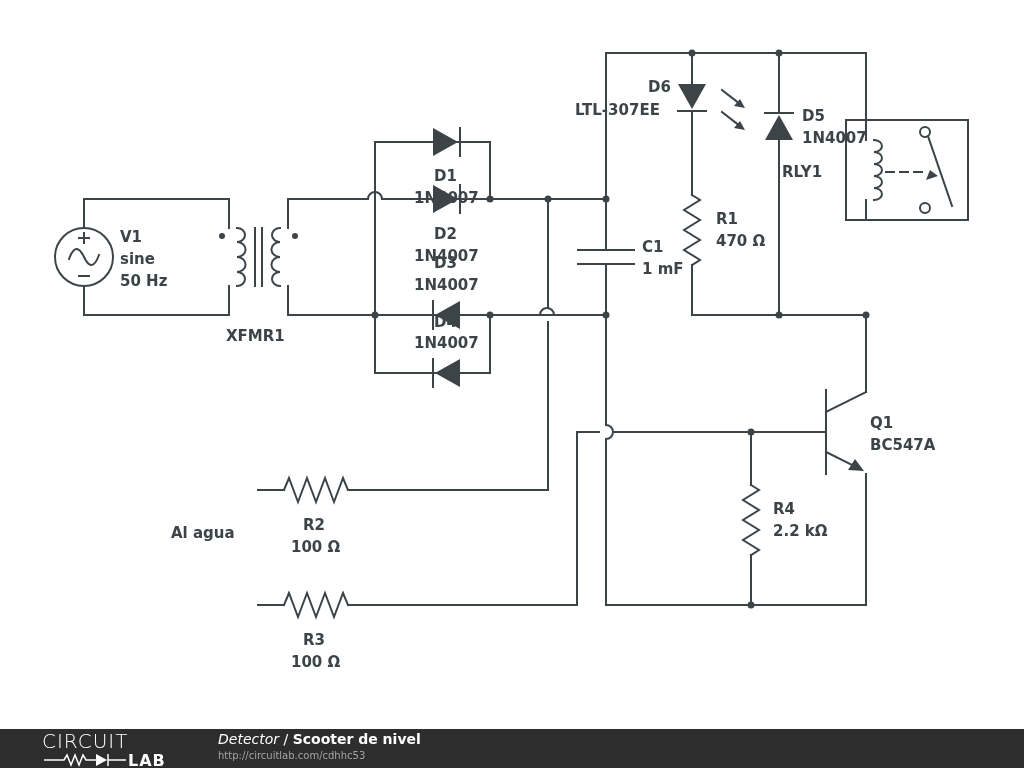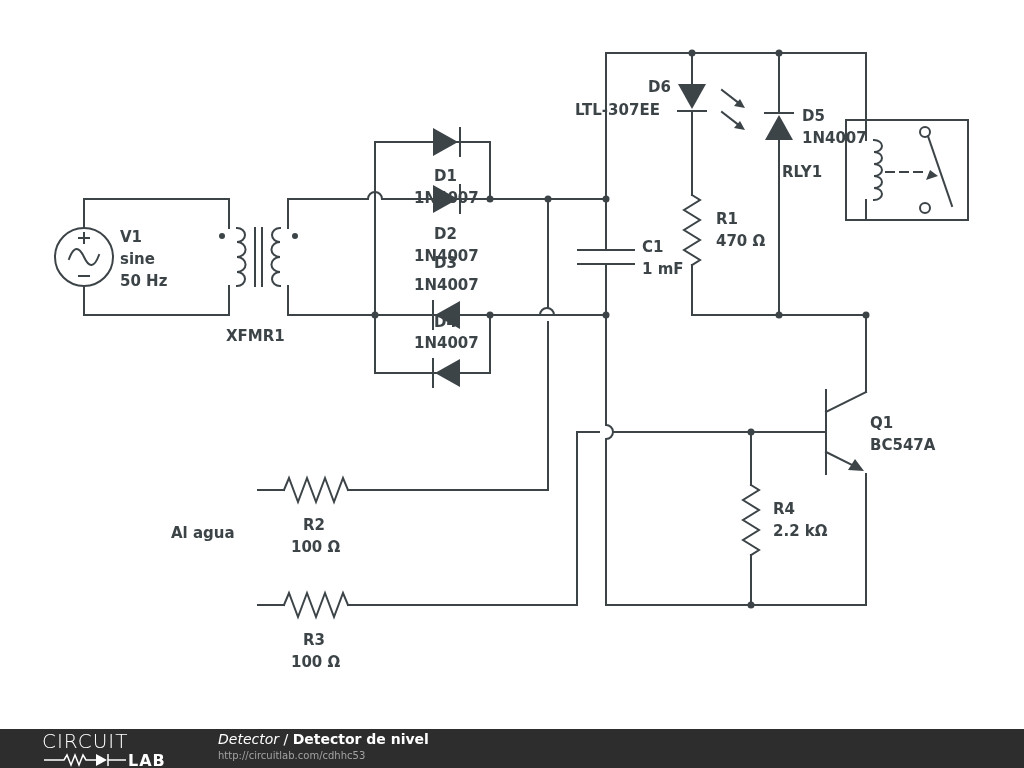--- a/index.html
+++ b/index.html
@@ -202,16 +202,16 @@
 <div id="footer">
   <div class="logo-top">CIRCUIT</div>
   <svg class="logo-bot" viewBox="0 0 130 16">
     <polyline points="0,9 20,9 23,4 27,14 31,4 35,14 39,4 42,9 52,9" fill="none" stroke="#fff" stroke-width="1.5"></polyline>
     <polygon points="52,3 52,15 63,9" fill="#fff"></polygon>
     <line x1="64" y1="3" x2="64" y2="15" stroke="#fff" stroke-width="1.5"></line>
     <line x1="64" y1="9" x2="82" y2="9" stroke="#fff" stroke-width="1.5"></line>
   </svg>
   <div class="logo-lab">LAB</div>
   <div class="meta1">
-    <span class="user">Detector</span><span> / </span><span class="title">Detector de nivel</span>
+    <span class="user">Detector</span><span> / </span><span class="title">Scooter de nivel</span>
   </div>
   <div class="meta2">http://circuitlab.com/cdhhc53</div>
 </div>
 
 </body></html>

